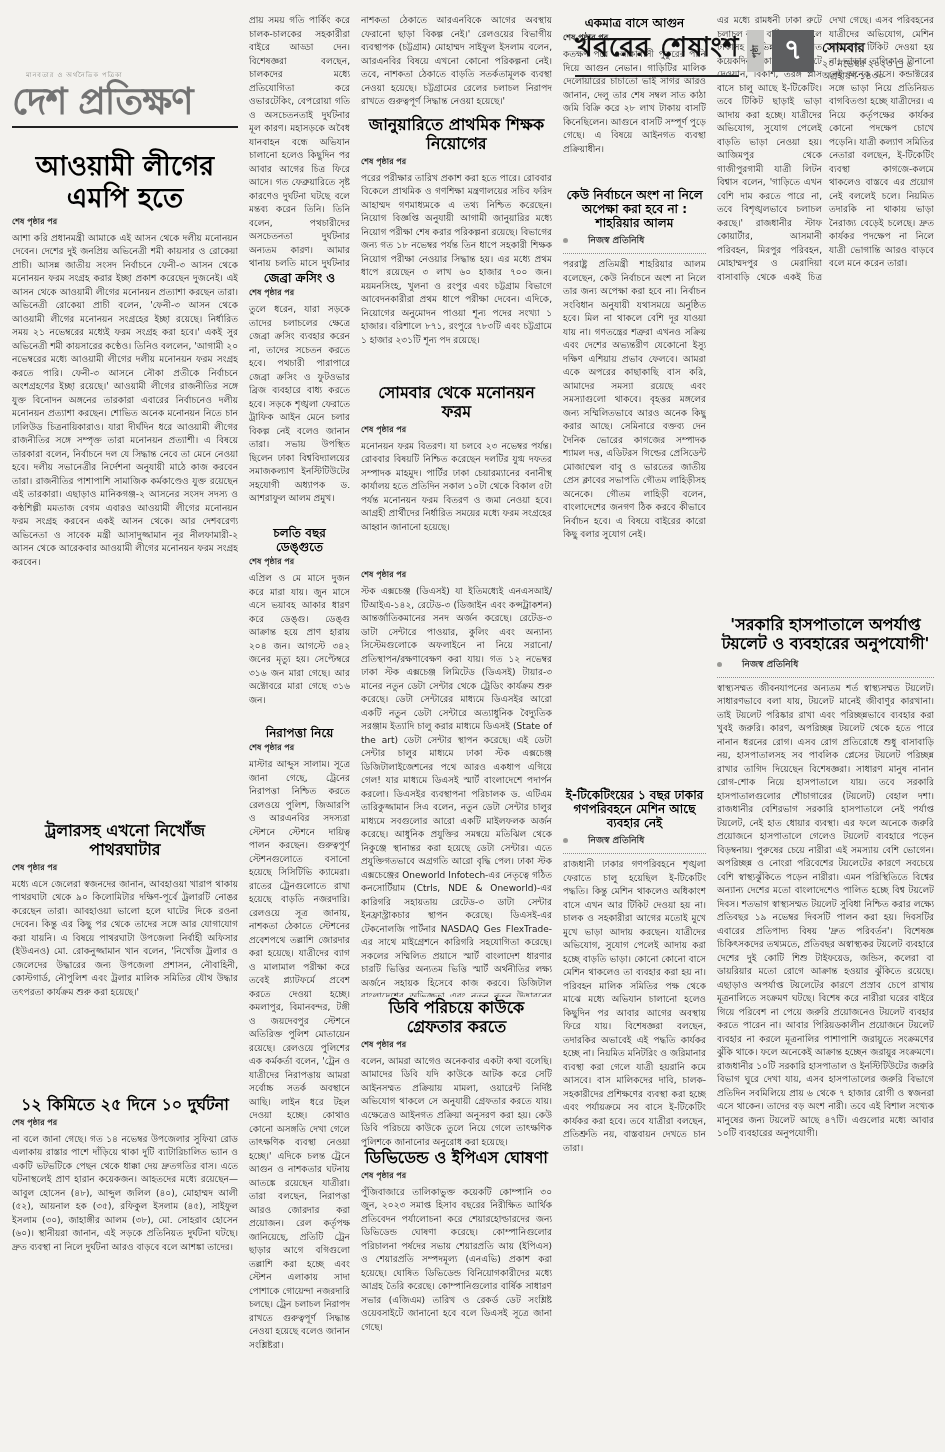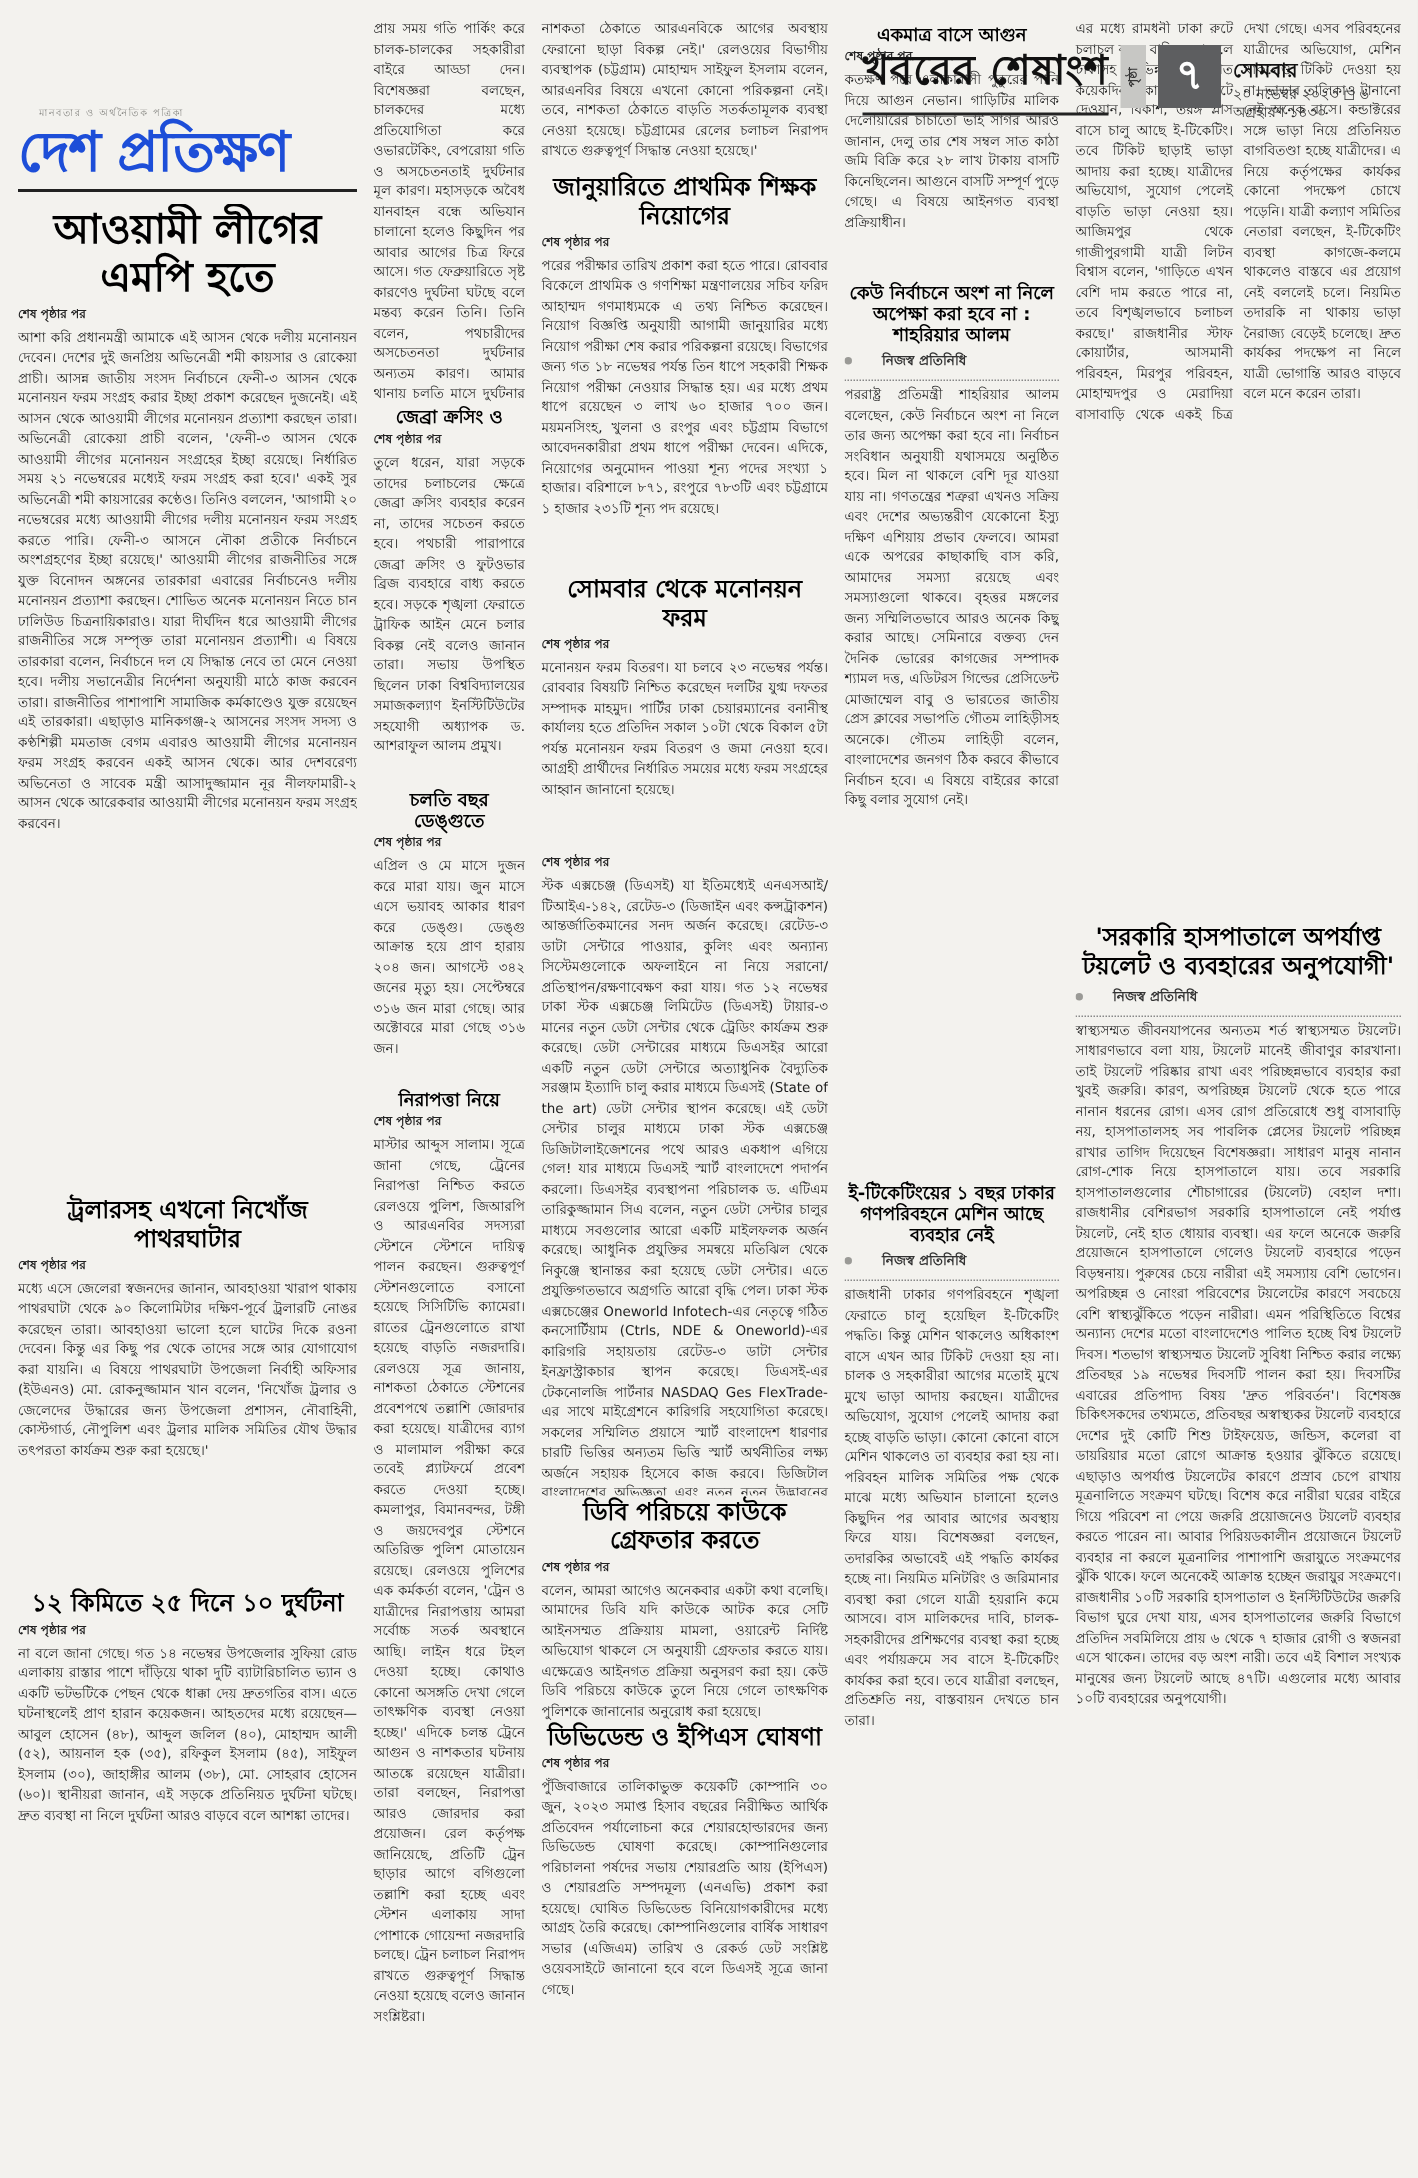--- a/index.html
+++ b/index.html
@@ -47,28 +47,28 @@
   .date-line{font-size:9.5px;color:#333;margin-top:2px;}
 
   
   .masthead{
     height:106px;border-bottom:2px solid #222;margin-bottom:8px;
     display:flex;flex-direction:column;justify-content:flex-end;
     padding-bottom:6px;
   }
   .masthead .tagline{font-size:6.5px;color:#8a8a86;margin:0 0 2px 14px;letter-spacing:1px;}
   .masthead .logo{
-    font-size:37px;font-weight:900;color:#1d4ed8;line-height:1;
+    font-size:37px;font-weight:900;color:#737373;line-height:1;
     letter-spacing:-1px;
   }
 
   
   .content{display:flex;gap:11px;align-items:stretch;}
   .col{display:flex;flex-direction:column;}
-  .colA{width:226px;flex:none;}
+  .colA{width:226px;flex:none;gap:12px;}
   .colB{width:101px;flex:none;}
   .colC{width:191px;flex:none;}
   .colD{width:143px;flex:none;}
   .colE{width:217px;flex:none;}
 
   .art{overflow:hidden;flex:none;}
   .headline{
     font-weight:bold;color:#000;text-align:center;
     line-height:1.18;margin:2px 0 1px 0;
   }

